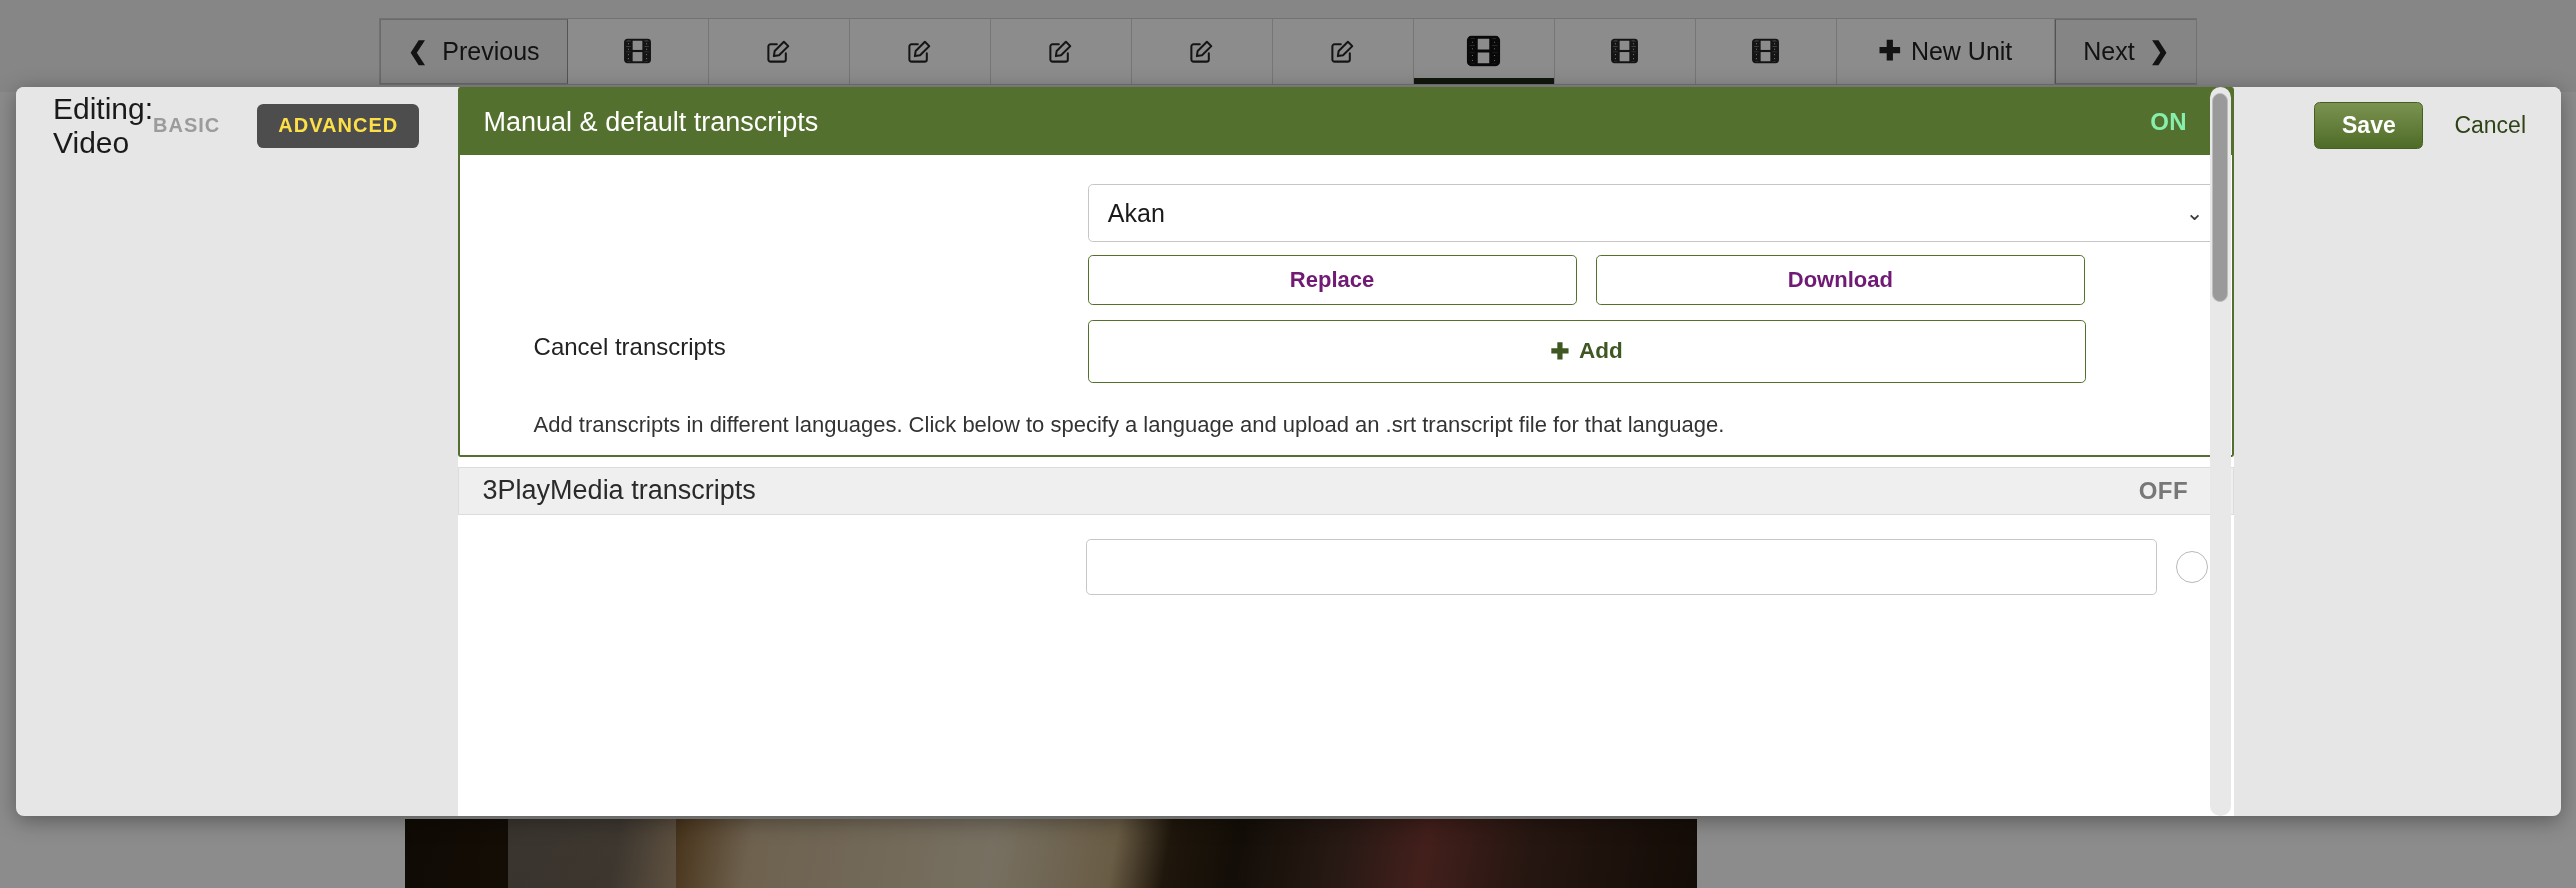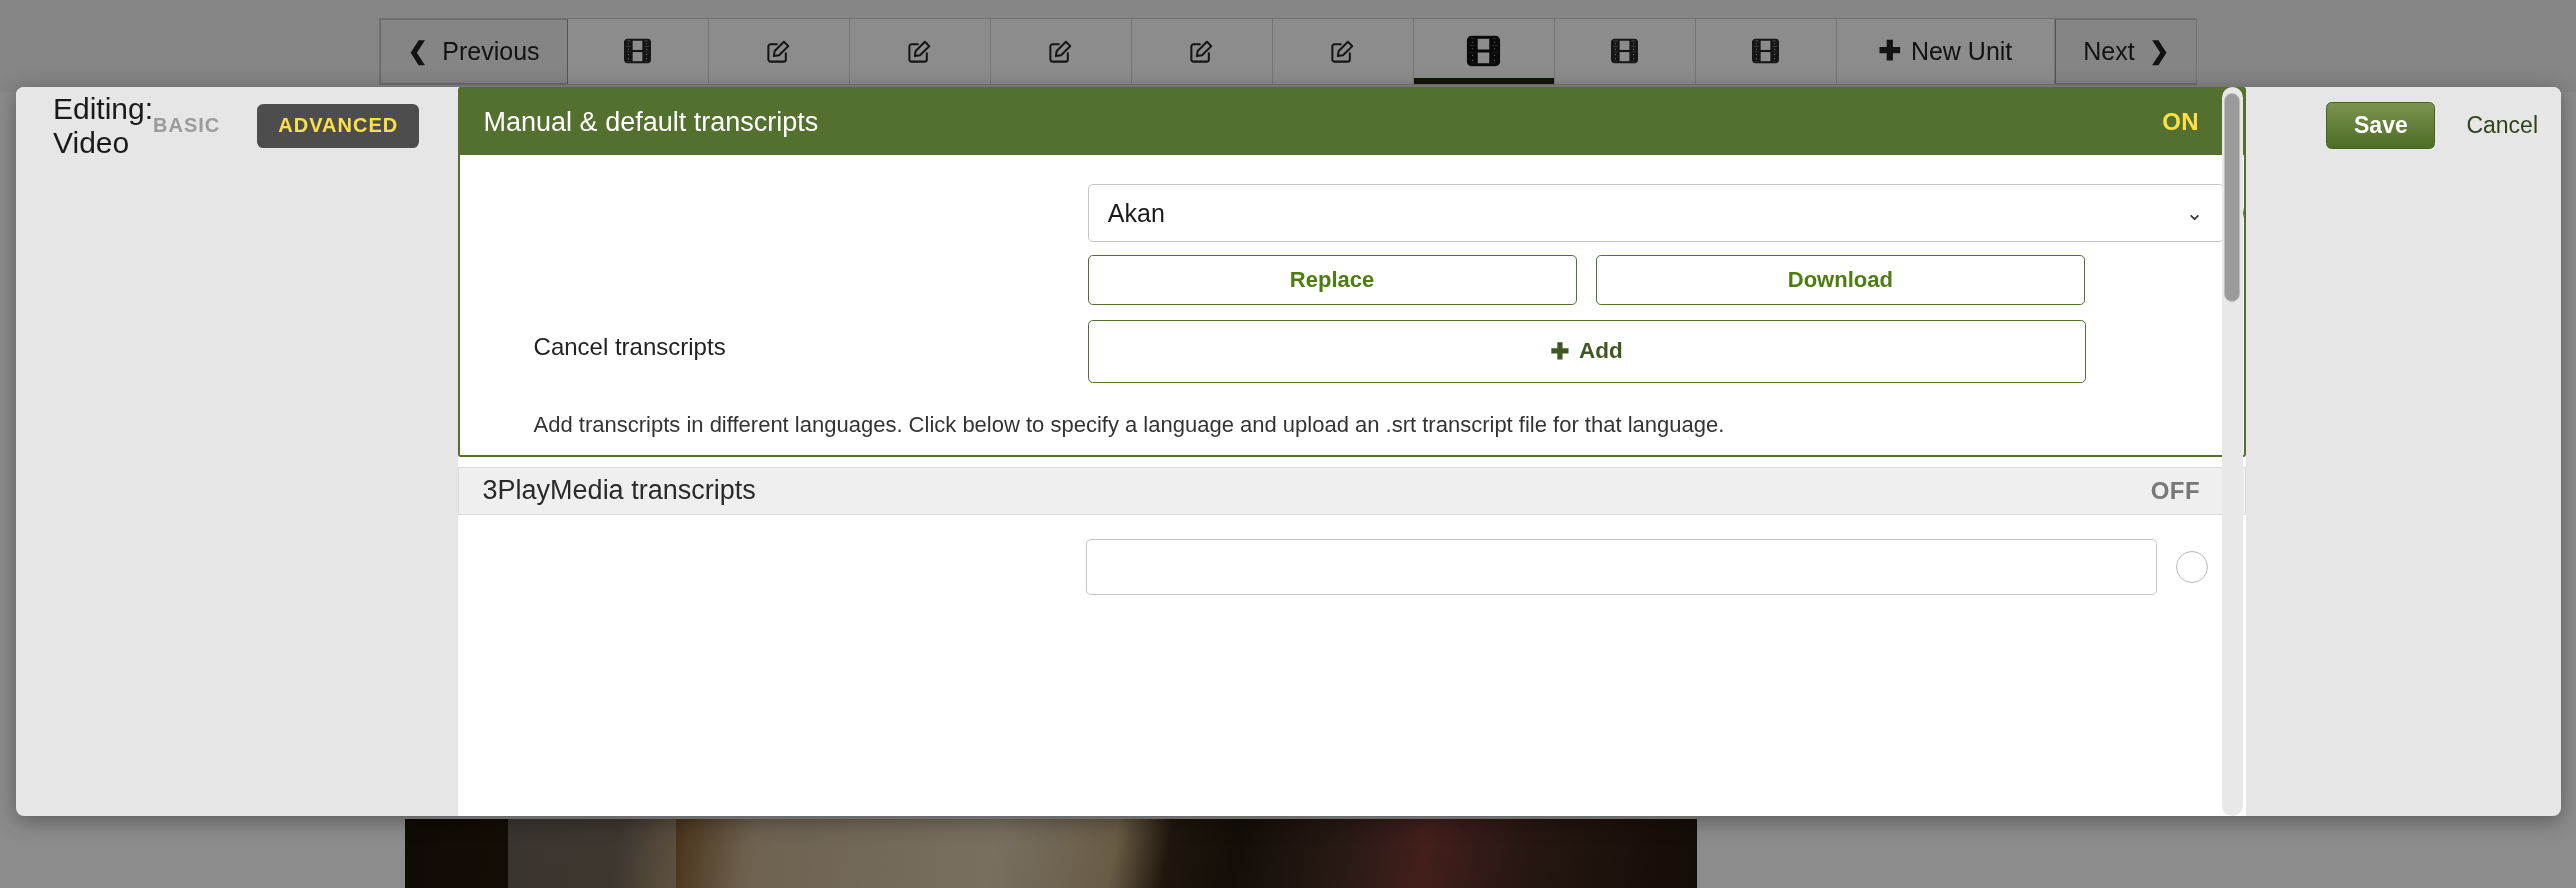--- a/index.html
+++ b/index.html
@@ -185,21 +185,21 @@
     justify-content: space-between;
     padding: 0 45px 0 24px;
   }
   .section-head-green .s-title {
     font-size: 27px;
     color: #ffffff;
   }
   .section-head-green .s-state {
     font-size: 24px;
     font-weight: bold;
-    color: #fde047;
+    color: #86efac;
     letter-spacing: 0.4px;
   }
 
   .section-inner {
     background: #fff;
     padding: 29px 24px 17.7px 24px;
   }
 
   .field-row {
     display: flex;
@@ -255,21 +255,21 @@
     display: flex;
     gap: 19.3px;
     margin-top: 13px;
   }
   .ghost-btn {
     width: 489px;
     height: 50px;
     border: 1.6px solid #54702e;
     border-radius: 4.8px;
     background: #fff;
-    color: #4d7c0f;
+    color: #701a75;
     font-size: 22px;
     font-weight: bold;
     display: flex;
     align-items: center;
     justify-content: center;
   }
 
   .add-btn {
     width: 998px;
     height: 63px;
@@ -348,21 +348,21 @@
     border-radius: 8px;
   }
 
   
   .modal-footer {
     flex: 0 0 77px;
     height: 77px;
     display: flex;
     align-items: center;
     gap: 31px;
-    padding: 0 23px 0 74px;
+    padding: 0 35px 0 74px;
     background: #e6e6e6;
   }
   .save-btn {
     width: 109px;
     height: 47px;
     border-radius: 5.6px;
     background: linear-gradient(180deg, #7b9350 0%, #4e6c27 100%);
     border: 0.8px solid #46611f;
     color: #fff;
     font-size: 23px;

